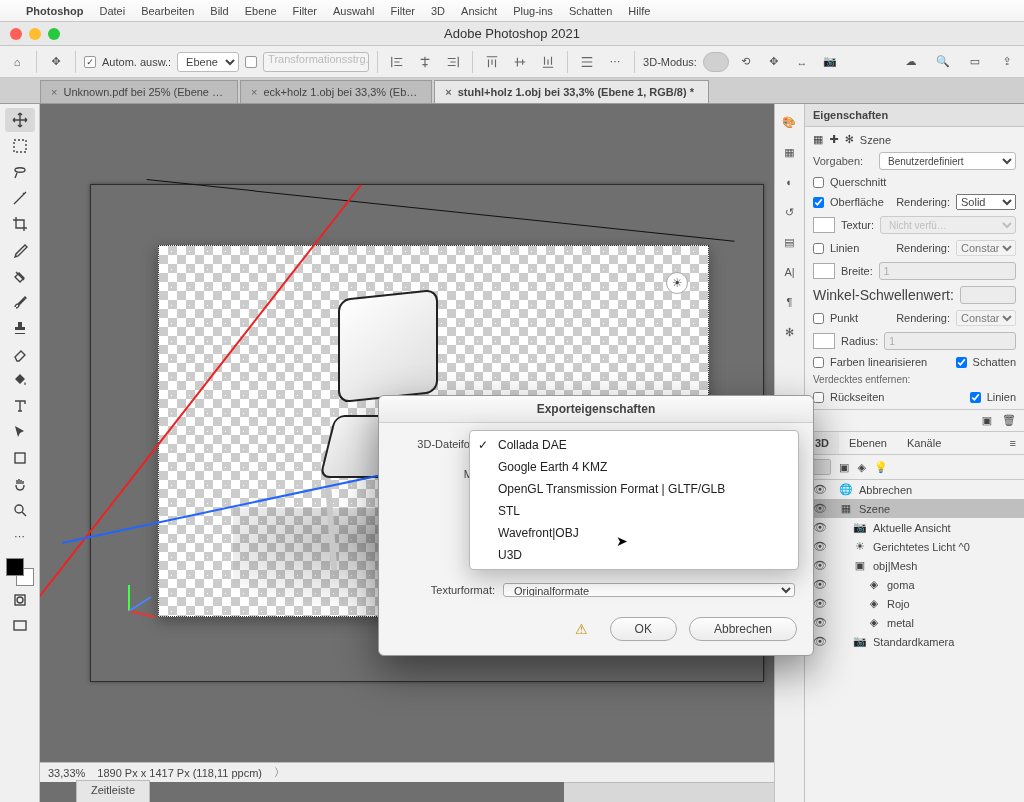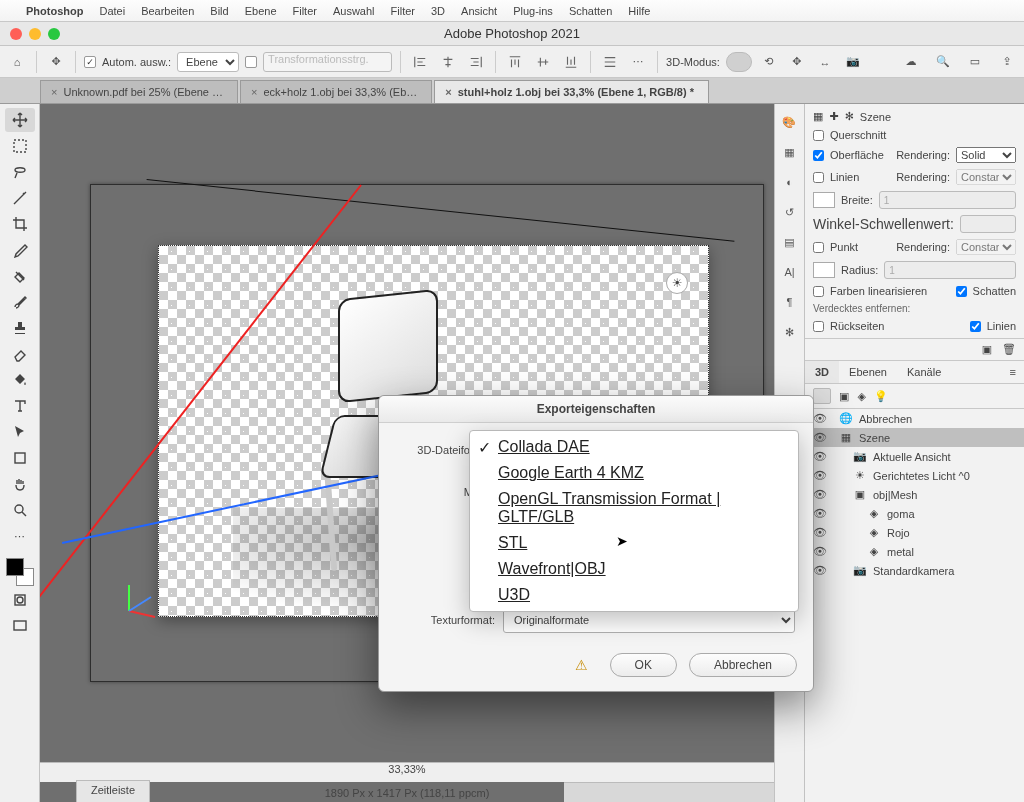--- a/index.html
+++ b/index.html
@@ -15,21 +15,21 @@
 .traffic { display:flex; gap:7px; margin-left:10px; }
 .dot { width:12px; height:12px; border-radius:50%; }
 .dot.r{background:#ff5f57;} .dot.y{background:#febc2e;} .dot.g{background:#28c840;}
 .win-title-text { position:absolute; left:0; right:0; text-align:center; font-size:13px; color:#333;}
 
 
 .optbar { height:32px; background:#f0f0f0; border-bottom:1px solid #c8c8c8; display:flex; align-items:center; padding:0 6px; gap:6px; }
 .optbar .ico, .tile { width:22px; height:22px; display:flex; align-items:center; justify-content:center; color:#555; }
 .optbar .sep { width:1px; height:22px; background:#ccc; margin:0 2px;}
 .optbar select, .disabled-field { height:20px; font-size:11px; padding:0 4px; background:#fff; border:1px solid #bbb; border-radius:3px;}
-.disabled-field{ color:#bbb; background:#f4f4f4; width:129px;}
+.disabled-field{ color:#bbb; background:#f4f4f4; width:106px;}
 .chk { width:12px; height:12px; border:1px solid #999; border-radius:2px; display:inline-flex; align-items:center; justify-content:center; font-size:9px; color:#333; background:#fff;}
 .optbar .right { margin-left:auto; display:flex; gap:10px; align-items:center;}
 .pill { width:26px; height:20px; border:1px solid #bbb; border-radius:10px; background:#eee;}
 .pill.on{ background:#d0d0d0;}
 .tile svg{width:14px;height:14px;stroke:#666;fill:none;stroke-width:1.3;}
 
 
 .tabbar { height:26px; background:#cfcfcf; display:flex; align-items:flex-end; padding-left:40px; border-bottom:1px solid #9a9a9a; }
 .tab { padding:5px 14px 5px 10px; font-size:11px; background:#bdbdbd; border:1px solid #9a9a9a; border-bottom:none; margin-right:2px; display:flex; align-items:center; gap:6px; color:#333;}
 .tab.active { background:#e8e8e8; font-weight:600;}
@@ -48,21 +48,21 @@
 
 .canvas-wrap { flex:1; background:#6f6f6f; position:relative; overflow:hidden;}
 .canvas { position:absolute; left:50px; top:80px; right:10px; bottom:120px; background:#6f6f6f; border:1px solid #2d2d2d; box-shadow:0 0 4px rgba(0,0,0,.4);}
 .checker { position:absolute; left:10%; top:12%; width:82%; height:75%;
   background-image:linear-gradient(45deg,#ccc 25%,transparent 25%),linear-gradient(-45deg,#ccc 25%,transparent 25%),linear-gradient(45deg,transparent 75%,#ccc 75%),linear-gradient(-45deg,transparent 75%,#ccc 75%);
   background-size:18px 18px; background-position:0 0,0 9px,9px -9px,-9px 0; background-color:#fff; border:1px dotted #333; box-shadow:0 4px 14px rgba(0,0,0,.35);}
 .axis-red{position:absolute;left:40%;top:0;width:2px;height:140%;background:#e22;transform:rotate(38deg);transform-origin:top;}
 .axis-blue{position:absolute;left:-5%;top:62%;width:70%;height:2px;background:#26f;transform:rotate(-12deg);}
 .axis-black{position:absolute;left:8%;top:5%;width:88%;height:1px;background:#111;transform:rotate(6deg);}
 .gizmo{position:absolute;left:30px;bottom:60px;color:#fff;font-size:10px;}
-.statusbar{position:absolute;left:0;right:0;bottom:20px;height:20px;background:#efefef;border-top:1px solid #bbb;display:flex;align-items:center;padding:0 8px;gap:12px;font-size:11px;color:#333;flex-direction:column;}
+.statusbar{position:absolute;left:0;right:0;bottom:20px;height:20px;background:#efefef;border-top:1px solid #bbb;display:flex;align-items:center;padding:0 8px;gap:12px;font-size:11px;color:#333;}
 .timeline-tab{position:absolute;left:36px;bottom:0;height:22px;padding:3px 14px;background:#e6e6e6;border:1px solid #bbb;border-bottom:none;font-size:11px;}
 .corner{position:absolute;right:0;bottom:0;width:210px;height:20px;background:#d8d8d8;border-top:1px solid #bbb;}
 .lightbulb{position:absolute;right:20px;top:26px;width:22px;height:22px;border-radius:50%;background:#fff;border:1px solid #aaa;display:flex;align-items:center;justify-content:center;font-size:12px;}
 
 
 .chair{position:absolute;left:22%;top:10%;width:48%;height:78%;}
 .chair .back{position:absolute;left:22%;top:4%;width:38%;height:36%;background:linear-gradient(145deg,#fff,#ddd);border:2px solid #222;border-radius:12px;transform:skewY(-6deg);}
 .chair .seat{position:absolute;left:18%;top:46%;width:62%;height:22%;background:linear-gradient(145deg,#f4f4f4,#c8c8c8);border:2px solid #222;border-radius:10px;transform:skewX(-14deg);}
 .chair .leg{position:absolute;width:6px;background:#c9c9c9;border-radius:3px;}
 .chair .leg.a{left:76%;top:40%;height:56%;transform:rotate(8deg);}
@@ -94,29 +94,29 @@
 .layer-item .eye{width:14px;color:#555;}
 .layer-item .ind{width:0;}
 .layer-item .ic{width:14px;text-align:center;}
 
 
 .modal{position:absolute;left:378px;top:395px;width:436px;background:#f4f4f4;border:1px solid #9a9a9a;border-radius:6px;box-shadow:0 16px 40px rgba(0,0,0,.45);}
 .modal-title{background:linear-gradient(#fbfbfb,#eaeaea);border-bottom:1px solid #cfcfcf;text-align:center;padding:6px;font-weight:600;font-size:12px;border-radius:6px 6px 0 0;}
 .modal-body{padding:14px 18px 10px;display:flex;flex-direction:column;gap:16px;}
 .field-row{display:flex;align-items:center;gap:8px;}
 .field-row .lbl{width:98px;text-align:right;font-size:11px;}
-.field-row select,.field-row input{flex:1;height:26px;border:1px solid #b0b0b0;border-radius:3px;background:#fff;padding:0 6px;font-size:11px;}
+.field-row select,.field-row input{flex:1;height:14px;border:1px solid #b0b0b0;border-radius:3px;background:#fff;padding:0 6px;font-size:11px;}
 .x-input{width:50px!important;flex:none!important;}
 .modal-foot{display:flex;justify-content:flex-end;align-items:center;gap:12px;padding:10px 16px 14px;}
 .modal-foot .warn{margin-right:auto;margin-left:180px;color:#c58a00;font-size:14px;}
 .btn-pill{height:24px;padding:0 24px;border:1px solid #aaa;border-radius:12px;background:linear-gradient(#fdfdfd,#ececec);font-size:12px;cursor:pointer;}
 
 
 .dropdown{position:absolute;left:469px;top:430px;width:330px;background:#fff;border:1px solid #b8b8b8;border-radius:4px;box-shadow:0 8px 24px rgba(0,0,0,.25);padding:3px 0;z-index:5;}
-.dropdown .opt{padding:4px 16px 4px 28px;font-size:16px;position:relative;color:#222;text-decoration:underline;}
+.dropdown .opt{padding:4px 16px 4px 28px;font-size:12px;position:relative;color:#222;}
 .dropdown .opt.check::before{content:"✓";position:absolute;left:8px;}
 .dropdown .opt.hl{background:#2e7cf6;color:#fff;}
 
 .cursor{position:absolute;left:616px;top:533px;font-size:14px;color:#000;z-index:6;pointer-events:none;}
 </style>
 </head>
 <body>
 
 <div class="mac-menu">
   <span class="apple"></span>
@@ -362,36 +362,48 @@
     <div class="ri">▦</div>
     <div class="ri">◐</div>
     <div class="ri">↺</div>
     <div class="ri">▤</div>
     <div class="ri">A|</div>
     <div class="ri">¶</div>
     <div class="ri">✻</div>
   </div>
 
   <div class="panels">
+    <div class="panel-tab">
+        <span>Eigenschaften</span>
+      </div>
     <div class="panel-body">
       <div class="row">
           <span>▦</span>
           <span>✚</span>
           <span>✻</span>
           <span>Szene</span>
         </div>
+      <div class="row">
+          <label>Vorgaben:</label>
+          <select><option>Benutzerdefiniert</option></select>
+        </div>
       <div class="sec-chk">
           <input type="checkbox" style="">
           <span>Querschnitt</span>
         </div>
       <div class="sec-chk">
           <input type="checkbox" checked="" style="">
           <span>Oberfläche</span>
         <span style="margin-left:auto">Rendering:</span>
           <select style="width:60px"><option>Solid</option></select>
+        </div>
+      <div class="row">
+          <div class="swatch-box"></div>
+          <span style="margin-left:auto">Textur:</span>
+          <select disabled="" style="width:70px"><option>Nicht verfü…</option></select>
         </div>
       <div class="sec-chk">
           <input type="checkbox" style="">
           <span>Linien</span>
         <span style="margin-left:auto">Rendering:</span>
           <select disabled="" style="width:60px"><option>Constant</option></select>
         </div>
       <div class="row">
           <div class="swatch-box"></div>
           <span style="margin-left:auto">Breite:</span>

